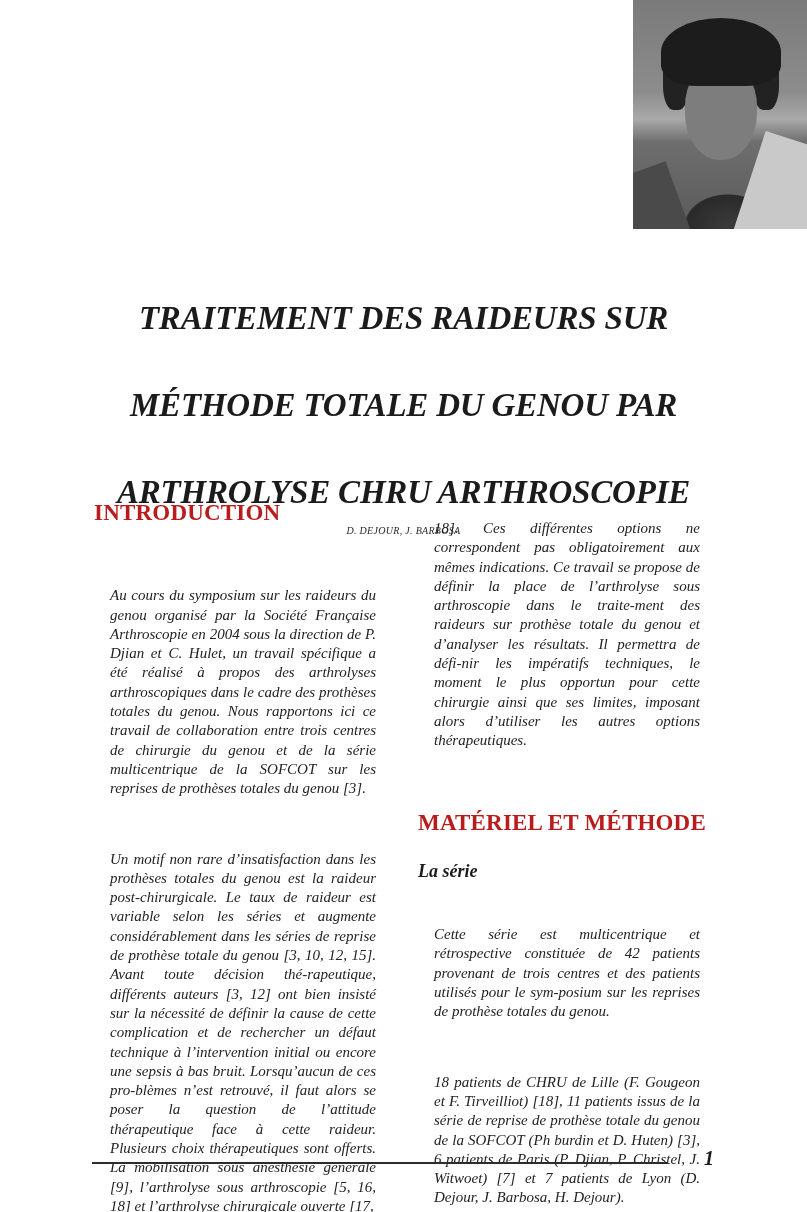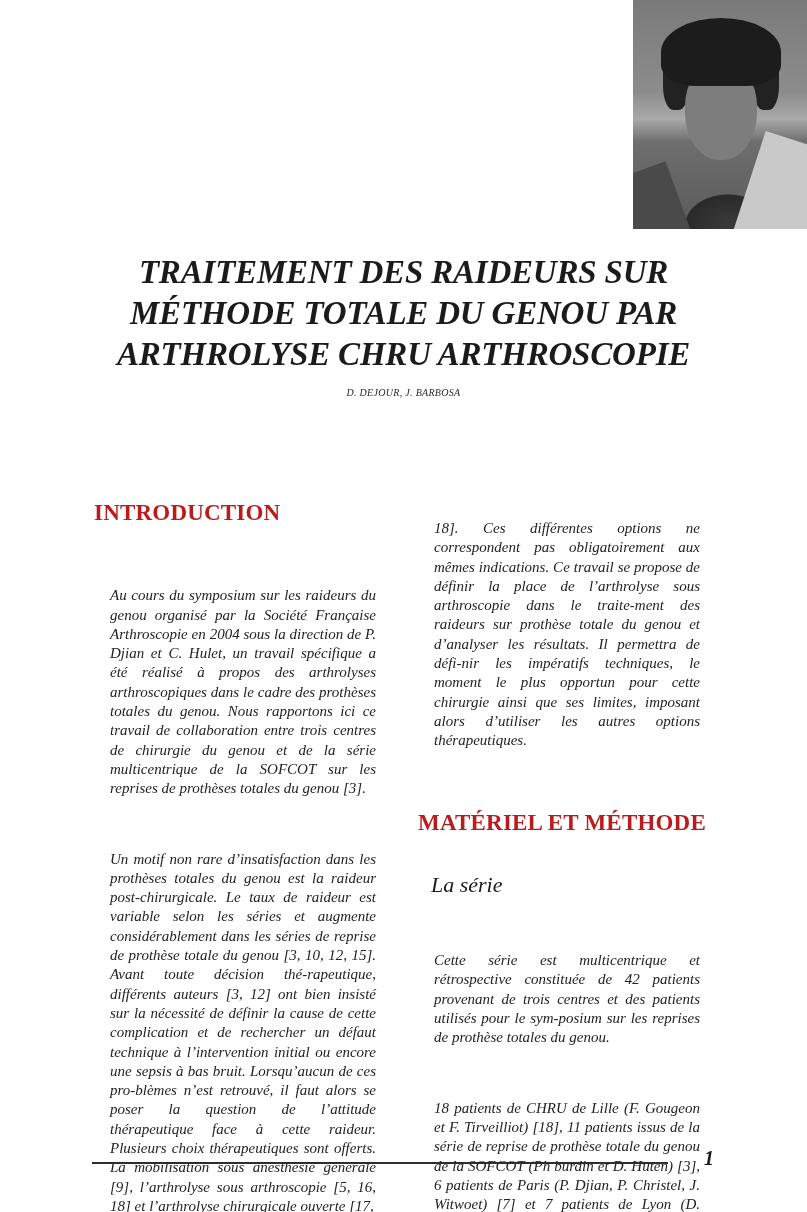--- a/index.html
+++ b/index.html
@@ -34,37 +34,37 @@
     }
     .photo .hairside {
       position: absolute; left: 30px; top: 50px; width: 26px; height: 60px;
       border-radius: 40%; background: #222;
     }
     .photo .hairside.r { left: 120px; }
 
     .title-block { position: absolute; left: 0; top: 252px; width: 807px; text-align: center; }
     .title-line {
       font-weight: bold; font-style: italic; font-size: 33px; line-height: 41px;
-      letter-spacing: -0.2px; color: #1b1b1b;
+      letter-spacing: -0.2px; color: #1b1b1b; margin-top: 46px;
     }
     .subtitle {
       font-weight: bold; font-style: italic; font-size: 29px; line-height: 36px; color: #1b1b1b;
     }
     .authors {
       margin-top: 12px; font-style: italic; font-size: 10px; letter-spacing: 0.3px; color: #2a2a2a;
     }
 
     .col { position: absolute; width: 298px; font-size: 15px; line-height: 19.3px; text-align: justify; color: #222; }
     .col.left { left: 94px; top: 503px; }
     .col.right { left: 418px; top: 503px; }
     .col p { margin: 16px; hyphens: auto; font-style: italic; }
     h2 {
       margin: 0; font-size: 23px; font-weight: bold; letter-spacing: 0.2px; color: #b91c1c;
     }
-    h3 { margin: 13px; font-size: 22px; font-style: italic; font-weight: normal; color: #1b1b1b; }
+    h3 { margin: 0; font-size: 18px; font-style: italic; font-weight: bold; color: #1b1b1b; }
     .gap-h2 { height: 48px; }
     .gap-p { height: 19px; }
 
     .footer-rule { position: absolute; left: 92px; top: 1162px; width: 576px; height: 2px; background: #2d2d2d; }
     .page-num { position: absolute; left: 704px; top: 1147px; font-style: italic; font-weight: bold; font-size: 20px; color: #1b1b1b; }
   </style>
 </head>
 <body>
 
 <div class="photo">

